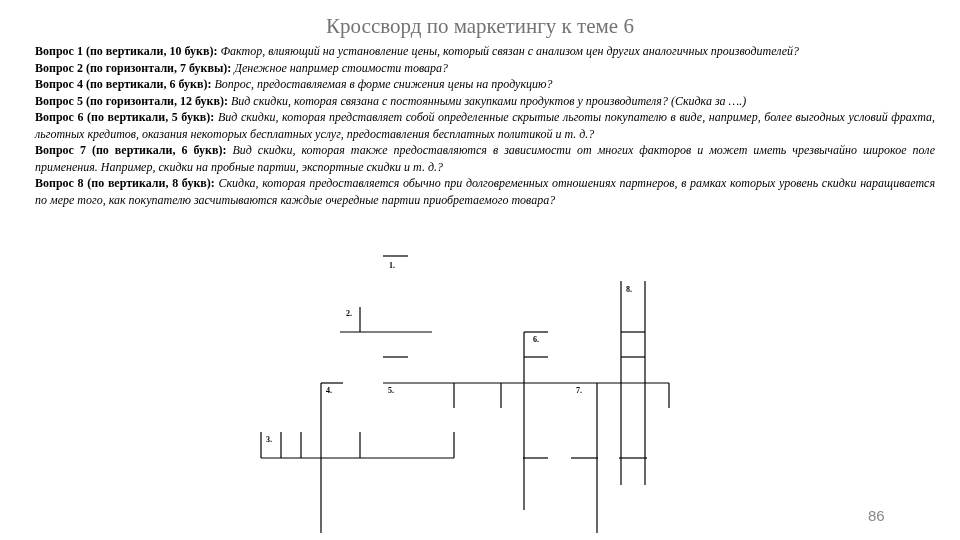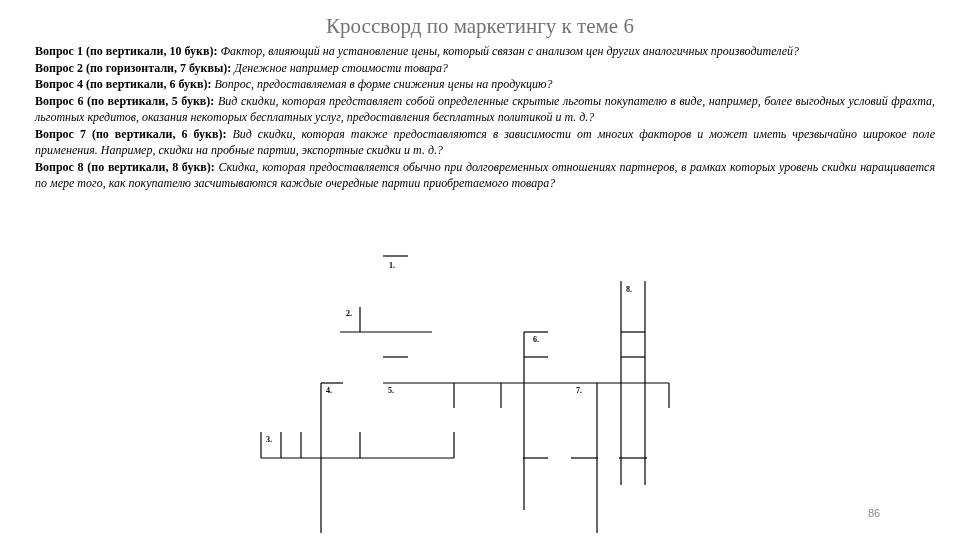--- a/index.html
+++ b/index.html
@@ -4,31 +4,32 @@
 <style>
   html, body { margin: 0; padding: 0; background: #ffffff; }
   body { width: 960px; height: 540px; position: relative; overflow: hidden; font-family: "Liberation Serif", "DejaVu Serif", serif; color: #000; }
   .title { position: absolute; left: 0; top: 14px; width: 960px; text-align: center; font-size: 21px; color: #737373; }
   .questions { position: absolute; left: 35px; top: 43px; width: 900px; font-size: 12px; line-height: 16.5px; text-align: justify; }
   .q { margin: 0; }
   .q b { font-weight: bold; }
   .q i { font-style: italic; }
   .grid { position: absolute; left: 0; top: 0; width: 960px; height: 540px; pointer-events: none; }
   .lbl { position: absolute; font-size: 8px; font-weight: bold; font-family: "Liberation Serif", serif; }
-  .page-num { position: absolute; left: 868px; top: 507px; font-size: 11px; color: #888888; font-family: "Liberation Sans", sans-serif; }
+  .page-num { position: absolute; left: 868px; top: 507px; font-size: 15px; color: #888888; font-family: "Liberation Sans", sans-serif; }
 </style>
 </head>
 <body>
 
 <div class="title">Кроссворд по маркетингу к теме 6</div>
 
 <div class="questions">
   <p class="q"><b>Вопрос 1 (по вертикали, 10 букв):</b> <i>Фактор, влияющий на установление цены, который связан с анализом цен других аналогичных производителей?</i></p>
   <p class="q"><b>Вопрос 2 (по горизонтали, 7 буквы):</b> <i>Денежное например стоимости товара?</i></p>
   <p class="q"><b>Вопрос 4 (по вертикали, 6 букв):</b> <i>Вопрос, предоставляемая в форме снижения цены на продукцию?</i></p>
+  <p class="q"><b>Вопрос 5 (по горизонтали, 12 букв):</b> <i>Вид скидки, которая связана с постоянными закупками продуктов у производителя? (Скидка за ….)</i></p>
   <p class="q"><b>Вопрос 6 (по вертикали, 5 букв):</b> <i>Вид скидки, которая представляет собой определенные скрытые льготы покупателю в виде, например, более выгодных условий фрахта, льготных кредитов, оказания некоторых бесплатных услуг, предоставления бесплатных политикой и т. д.?</i></p>
   <p class="q"><b>Вопрос 7 (по вертикали, 6 букв):</b> <i>Вид скидки, которая также предоставляются в зависимости от многих факторов и может иметь чрезвычайно широкое поле применения. Например, скидки на пробные партии, экспортные скидки и т. д.?</i></p>
   <p class="q"><b>Вопрос 8 (по вертикали, 8 букв):</b> <i>Скидка, которая предоставляется обычно при долговременных отношениях партнеров, в рамках которых уровень скидки наращивается по мере того, как покупателю засчитываются каждые очередные партии приобретаемого товара?</i></p>
 </div>
 
 <svg class="grid" width="960" height="540" viewBox="0 0 960 540">
   <g stroke="#000" stroke-width="1.2" fill="none">
 
     <line x1="383" y1="256" x2="408" y2="256"></line>
     <line x1="383" y1="357" x2="408" y2="357"></line>

